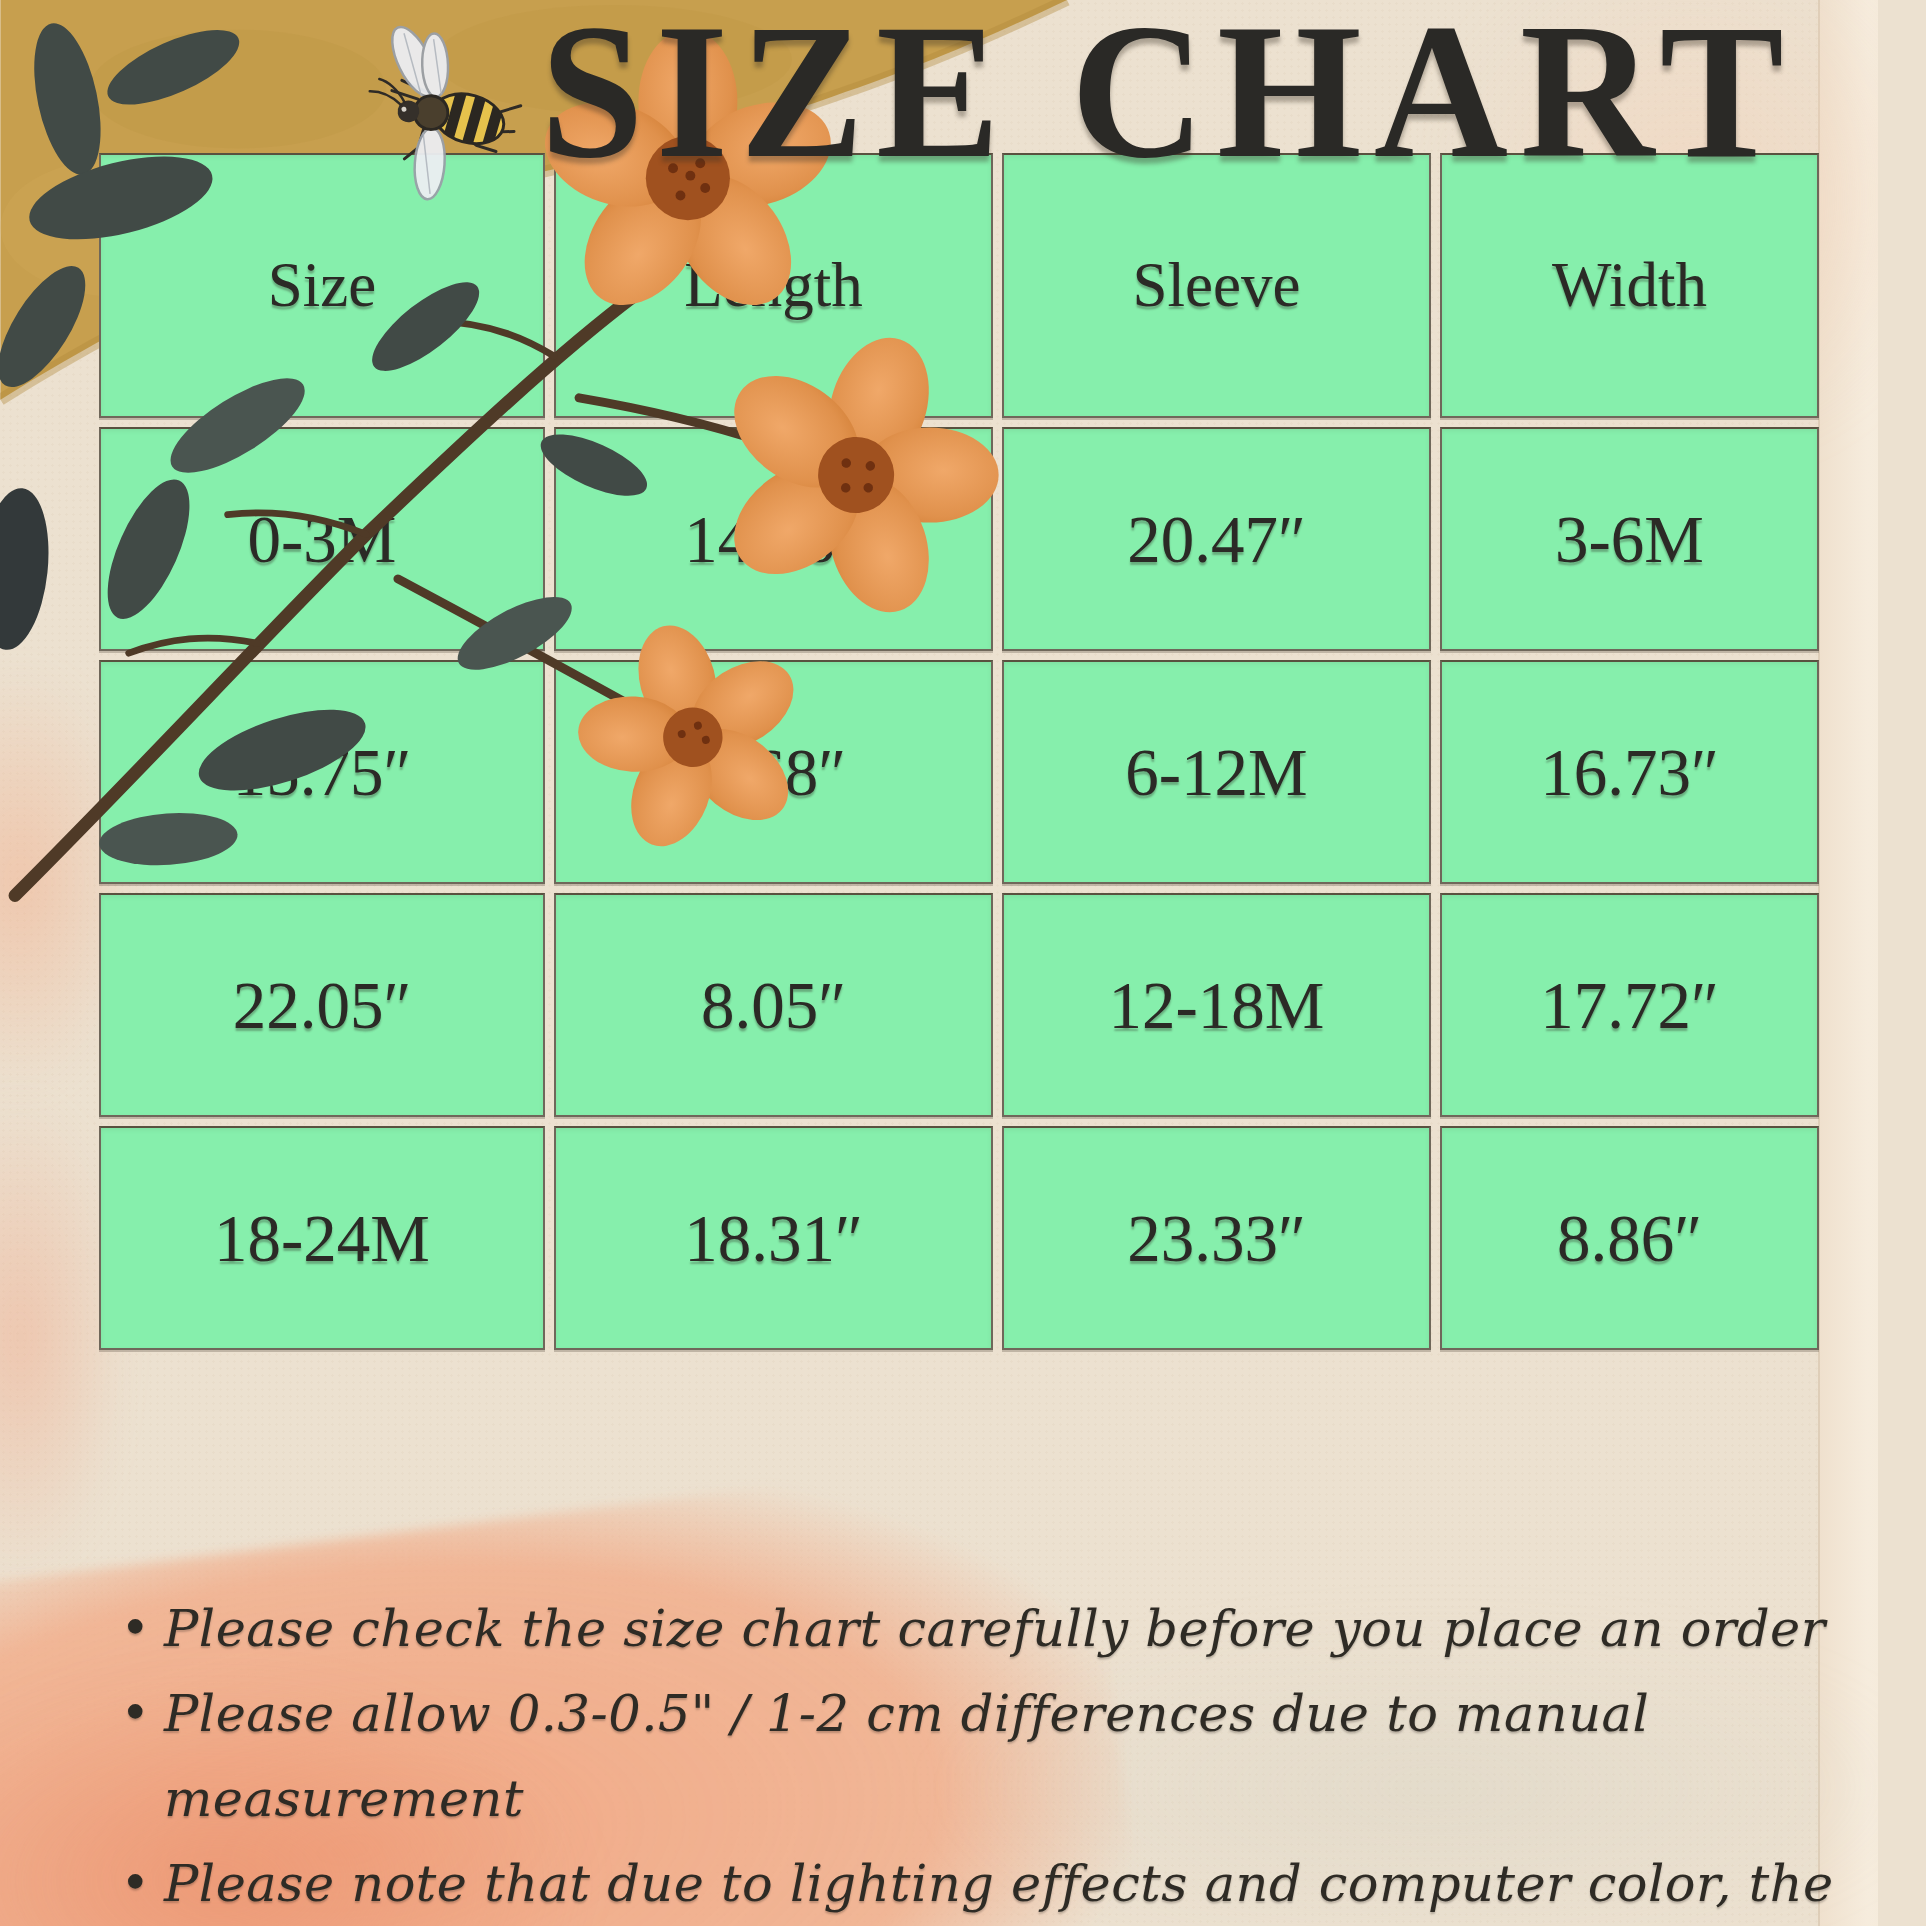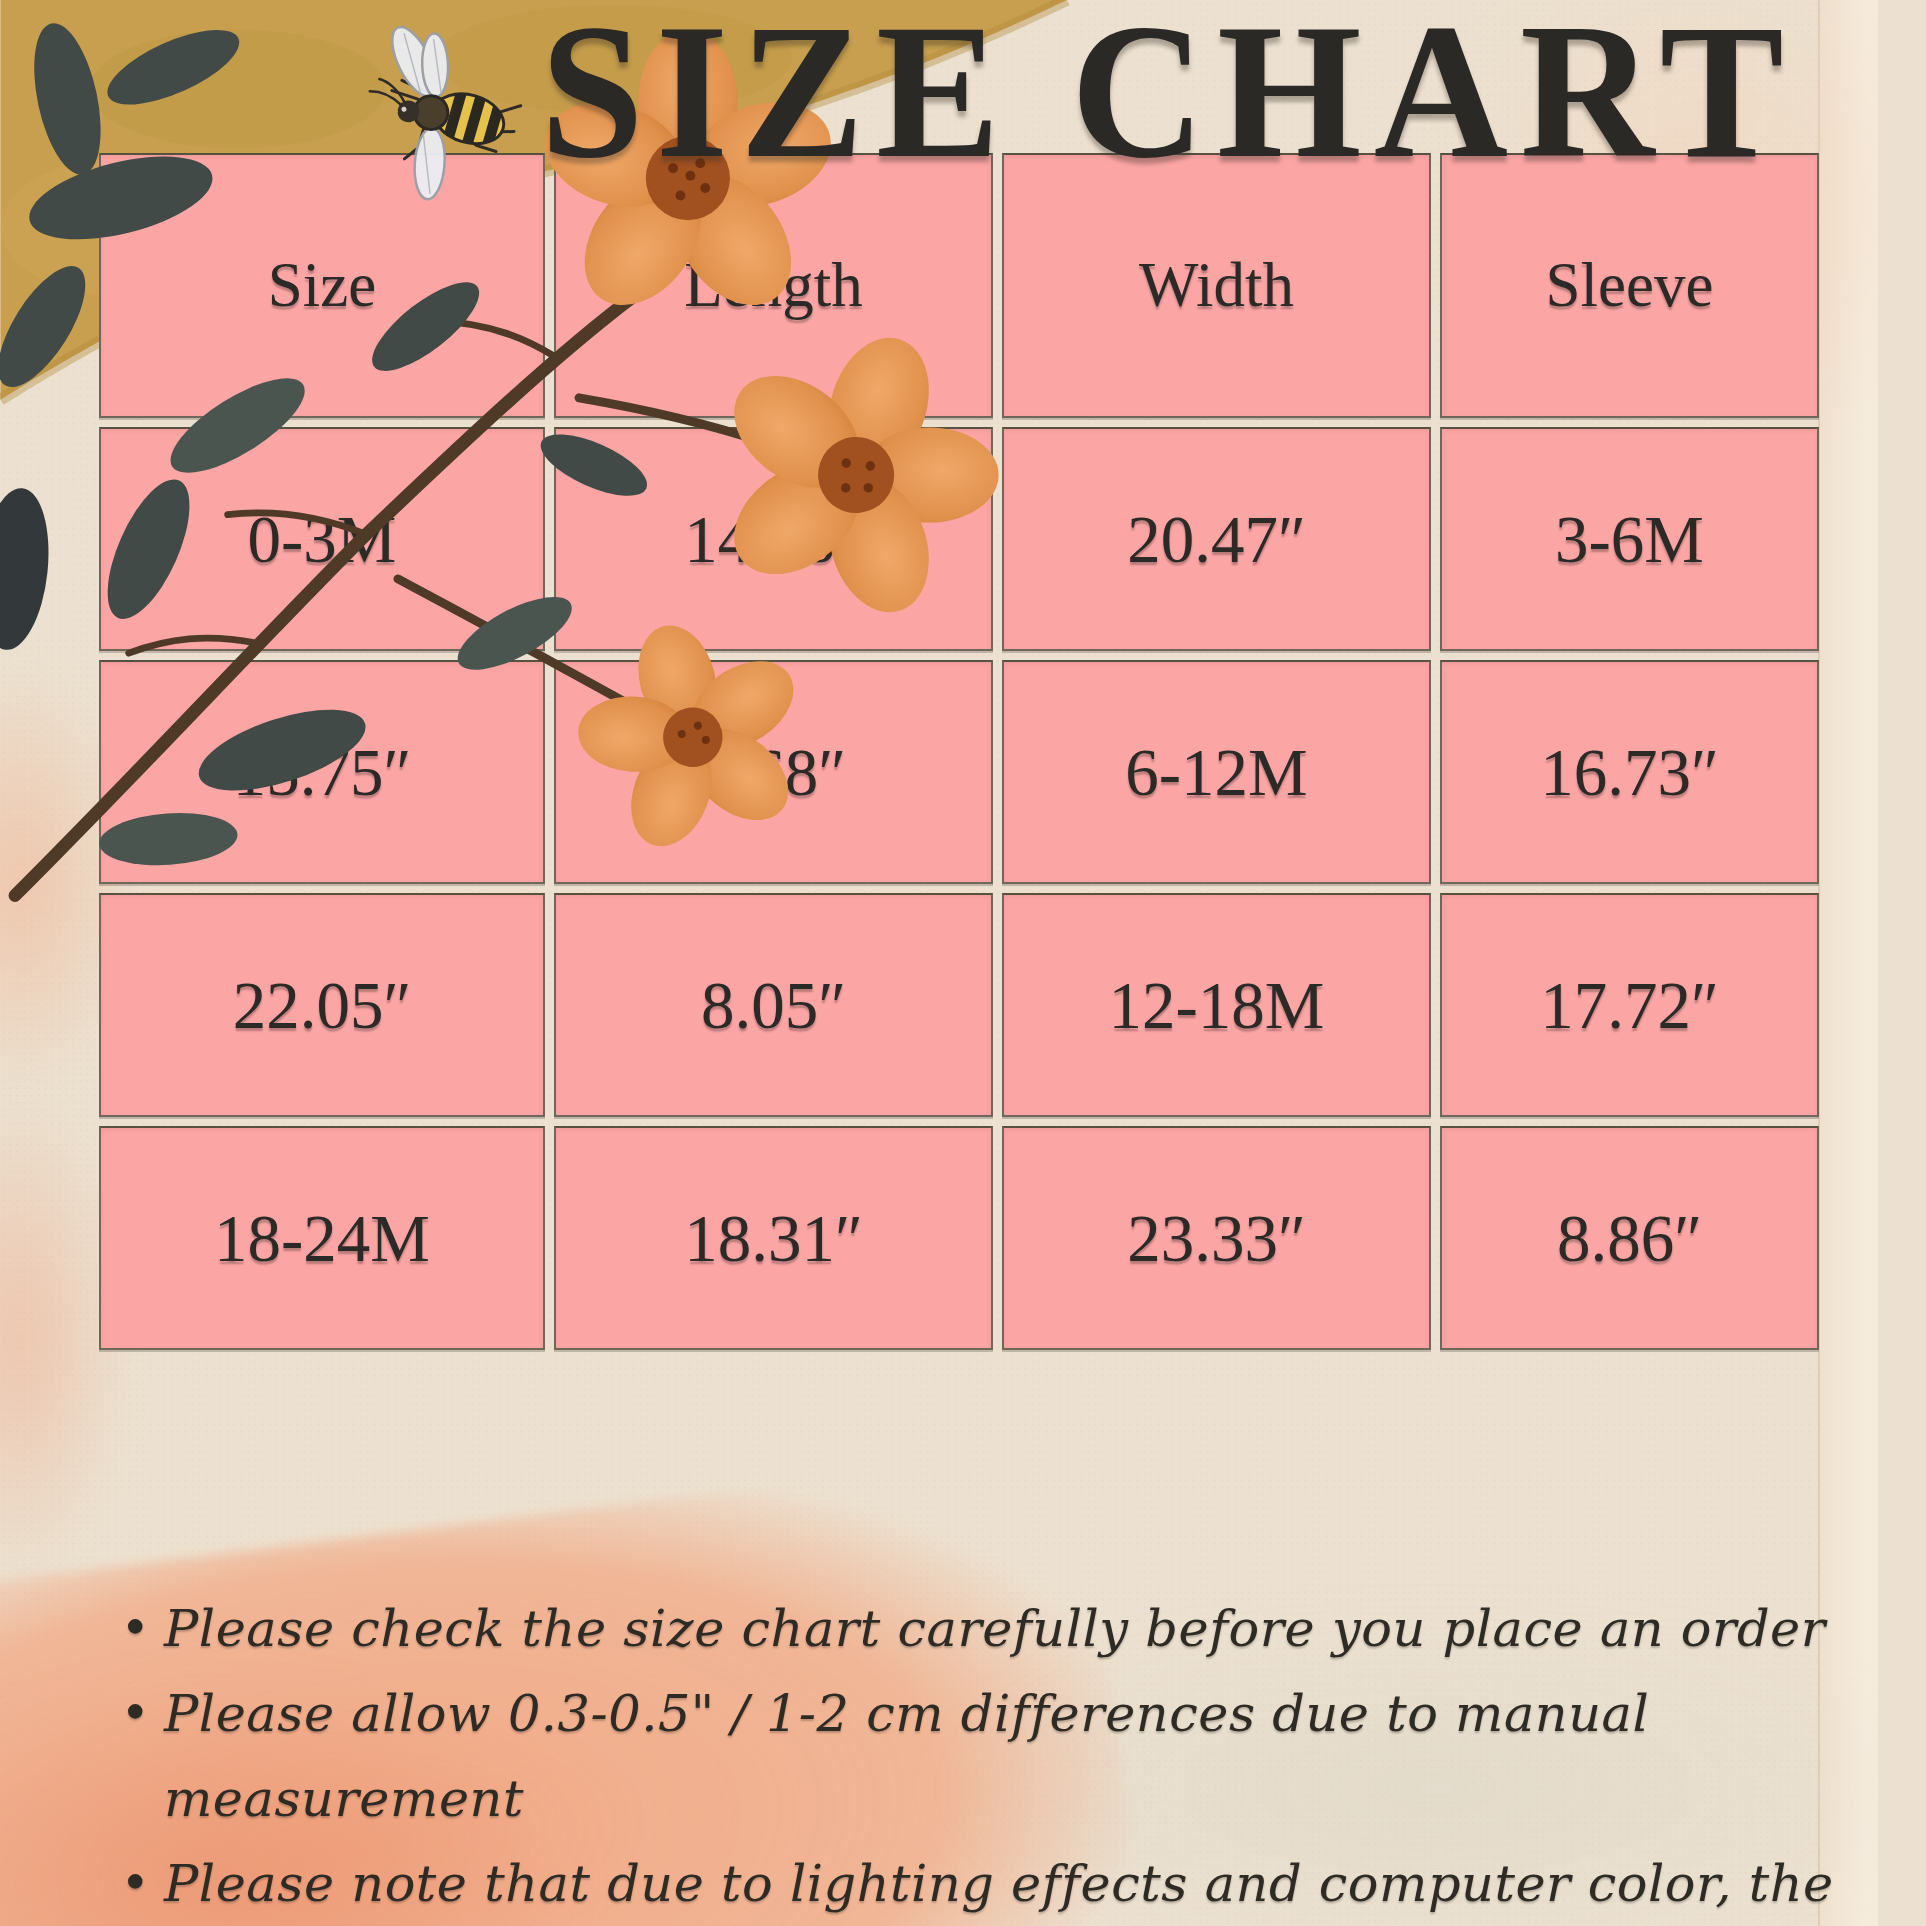--- a/index.html
+++ b/index.html
@@ -31,21 +31,21 @@
   .gold-svg{position:absolute;left:0;top:0;z-index:1;pointer-events:none;}
   
   .title{position:absolute;left:465px;top:2px;width:1406px;z-index:4;text-align:center;
          font-size:186px;line-height:170px;font-weight:bold;letter-spacing:12px;color:#2a2926;
          transform:scaleY(1.04);transform-origin:top center;
          text-shadow:0 6px 4px rgba(55,45,35,.35);}
   
   .sizetable{position:absolute;left:99px;top:153px;z-index:2;display:grid;
              grid-template-columns:446px 439px 429px 379px;
              grid-template-rows:265px repeat(5,224px);gap:9px;}
-  .cell{background:#fca5a5;border:2px solid #6f675a;border-top-color:#59513f;
+  .cell{background:#86efac;border:2px solid #6f675a;border-top-color:#59513f;
         box-shadow:0 2px 0 rgba(90,80,65,.30), inset 0 2px 4px rgba(70,60,45,.08);
         display:flex;align-items:center;justify-content:center;
         font-size:67px;color:#2b2a26;text-shadow:0 3px 2px rgba(40,35,28,.32);}
   .cell.head{font-size:63px;}
   
   .notes{position:absolute;left:107px;top:1586px;width:1782px;z-index:4;}
   .note{display:flex;align-items:flex-start;
         font-family:"DejaVu Serif",serif;font-style:italic;font-weight:500;
         font-size:51px;line-height:85px;color:#2e2b25;letter-spacing:0.5px;
         text-shadow:0 2px 2px rgba(30,25,20,.25);}
@@ -73,22 +73,22 @@
     <ellipse cx="240" cy="90" rx="150" ry="60" fill="#b6913e" opacity=".22"></ellipse>
     <ellipse cx="620" cy="60" rx="180" ry="55" fill="#b6913e" opacity=".18"></ellipse>
     <ellipse cx="120" cy="230" rx="120" ry="70" fill="#d3ad5c" opacity=".25"></ellipse>
   </svg>
 
   <div class="title">SIZE CHART</div>
 
   <div class="sizetable">
     <div class="cell head">Size</div>
     <div class="cell head">Length</div>
+    <div class="cell head">Sleeve</div>
     <div class="cell head">Width</div>
-    <div class="cell head">Sleeve</div>
 
     <div class="cell">0-3M</div>
     <div class="cell">14.96″</div>
     <div class="cell">20.47″</div>
 
     <div class="cell">3-6M</div>
     <div class="cell">15.75″</div>
     <div class="cell">7.68″</div>
 
     <div class="cell">6-12M</div>

